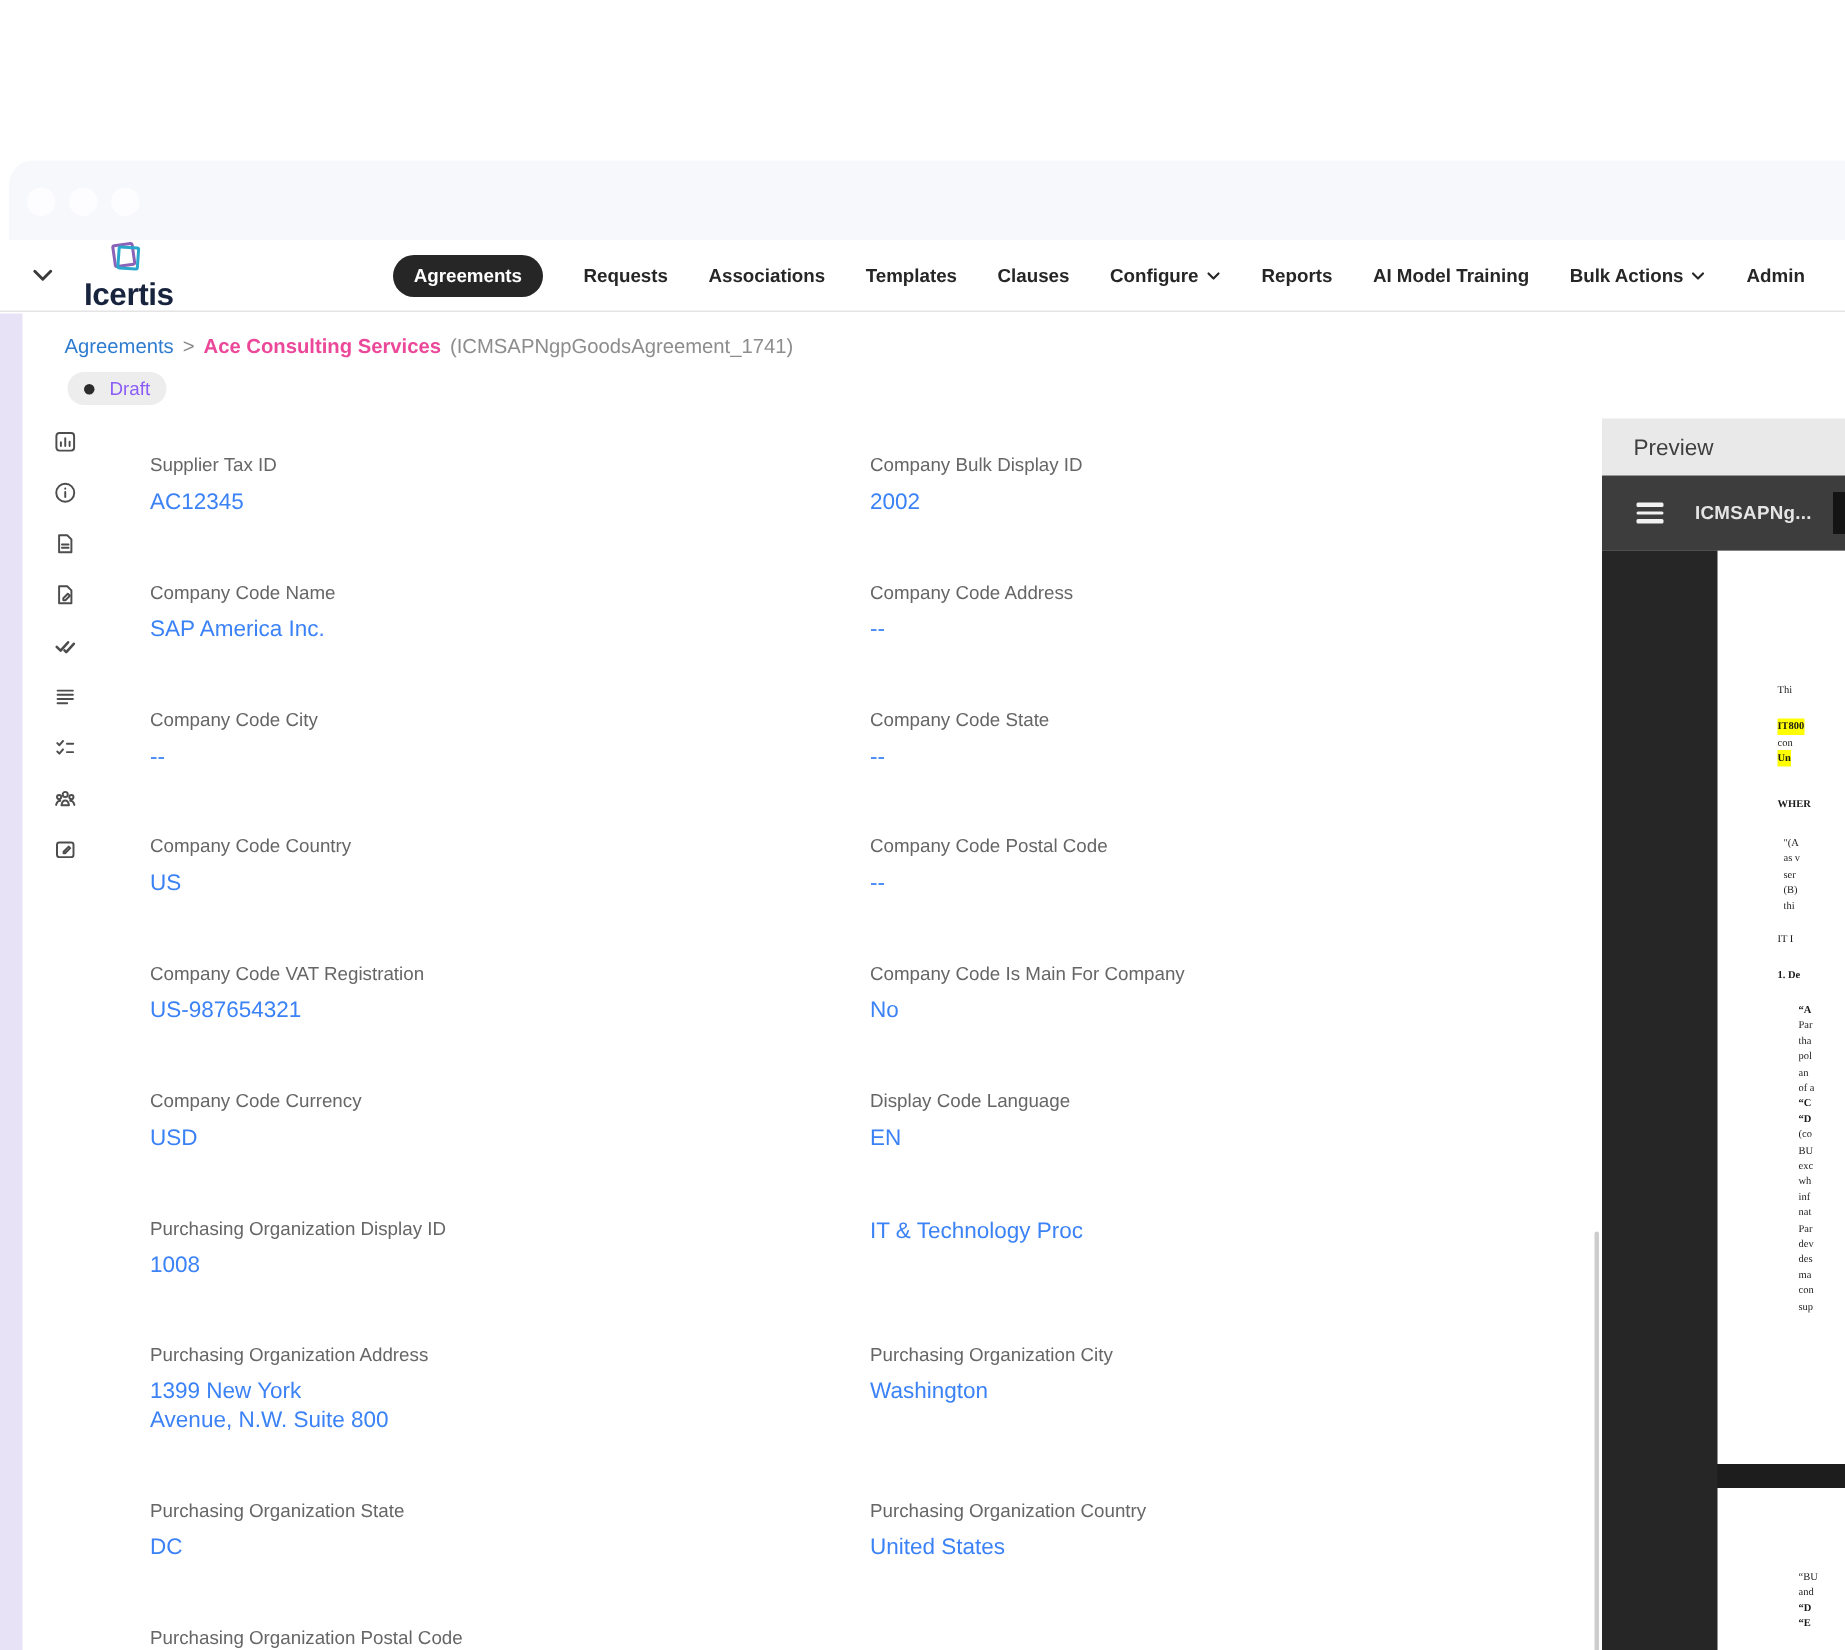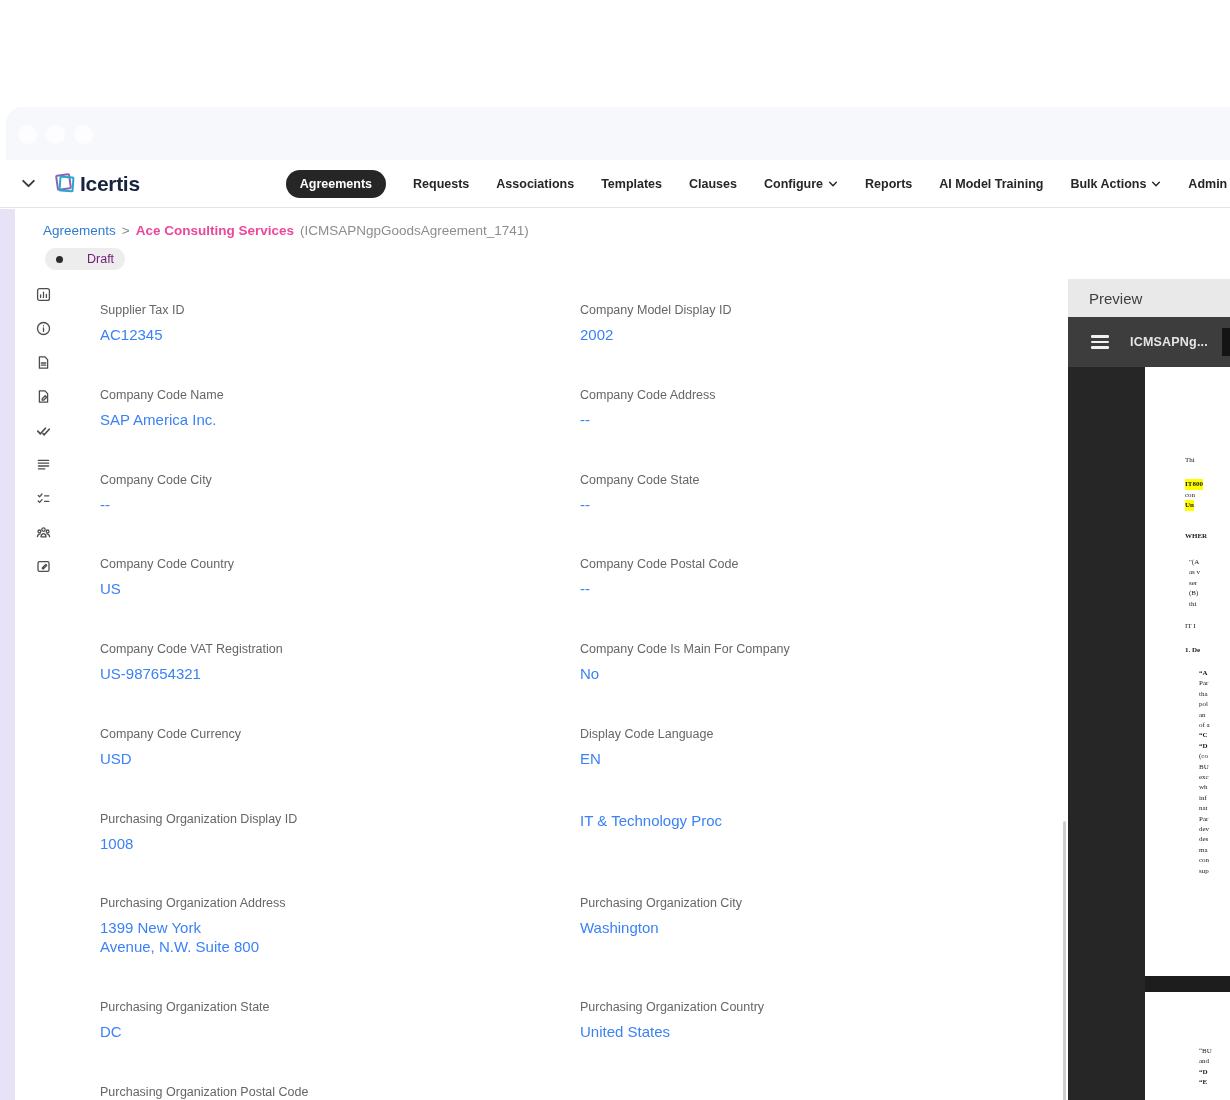--- a/index.html
+++ b/index.html
@@ -10,42 +10,42 @@
   
   .window-top { position:absolute; left:6px; top:107px; right:-20px; height:53px;
     background:#f7f8fb; border-radius:16px 16px 0 0; }
   .win-dot { position:absolute; top:18px; width:19px; height:19px; border-radius:50%;
     background:#fdfdff; }
 
   
   .navbar { position:absolute; top:160px; left:0; right:0; height:48px; background:#fff;
     border-bottom:1px solid #e4e4e4; display:flex; align-items:center; }
   .nav-collapse { margin-left:20px; display:flex; align-items:center; cursor:pointer; }
-  .brand { display:flex; align-items:center; margin-left:17px; }
+  .brand { display:flex; align-items:center; margin-left:17px;flex-direction:column; }
   .logo-mark { position:relative; width:24px; height:26px; }
   .logo-sq { position:absolute; width:15px; height:16px; border-radius:2px; background:#fff; }
   .logo-sq.back { border:2.5px solid #8a63b8; left:2px; top:3px; transform:rotate(-8deg); }
   .logo-sq.front { border:2.5px solid #2aa7cc; left:5px; top:5px; transform:rotate(4deg); background:transparent; }
   .brand-name { font-size:21px; font-weight:700; color:#18243e; letter-spacing:-0.3px; margin-left:2px; }
   .tabs { display:flex; align-items:center; gap:27px; margin-left:146px; }
   .tab { display:flex; align-items:center; gap:5px; font-size:12.5px; font-weight:600; color:#262626;
     cursor:pointer; white-space:nowrap; }
   .tab.active { background:#262626; color:#fff; border-radius:15px; padding:7px 14px; }
 
   
   .content { position:absolute; top:209px; left:0; right:0; bottom:0; background:#fff; }
   .accent-strip { position:absolute; left:0; top:0; width:15px; height:100%; background:#e8e2f6; }
 
   .breadcrumb { position:absolute; left:43px; top:14px; font-size:13.5px; display:flex; gap:6px; align-items:baseline; }
   .bc-root { color:#2e7cd0; cursor:pointer; }
   .bc-sep { color:#8a8a8a; }
   .bc-current { color:#ec4899; font-weight:700; }
   .bc-ref { color:#8d8d8d; }
-  .status-badge { position:absolute; left:45px; top:39px; display:inline-flex; align-items:center; gap:24px;
-    background:#ededed; border-radius:12px; padding:4px 11px; font-size:12.5px; color:#701a75; }
+  .status-badge { position:absolute; left:45px; top:39px; display:inline-flex; align-items:center; gap:10px;
+    background:#ededed; border-radius:12px; padding:4px 11px; font-size:12.5px; color:#8b5cf6; }
   .status-dot { width:7px; height:7px; border-radius:50%; background:#2c2c2c; }
 
   
   .icon-rail { position:absolute; left:15px; top:78px; width:57px; display:flex; flex-direction:column;
     align-items:center; gap:19px; }
   .rail-icon { width:15px; height:15px; display:flex; align-items:center; justify-content:center; cursor:pointer; }
   .rail-icon svg { stroke:#4d4d4d; fill:none; stroke-width:1.3; stroke-linecap:round; stroke-linejoin:round; }
 
   
   .form { position:absolute; left:100px; top:94px; width:945px; }
@@ -225,21 +225,21 @@
       </span>
     </div>
 
     <div class="form">
       <div class="form-row">
         <div class="cell">
             <div class="f-label">Supplier Tax ID</div>
             <div class="f-value">AC12345</div>
           </div>
         <div class="cell right">
-            <div class="f-label">Company Model Display ID</div>
+            <div class="f-label">Company Bulk Display ID</div>
             <div class="f-value">2002</div>
           </div>
       </div>
       <div class="form-row">
         <div class="cell">
             <div class="f-label">Company Code Name</div>
             <div class="f-value">SAP America Inc.</div>
           </div>
         <div class="cell right">
             <div class="f-label">Company Code Address</div>

